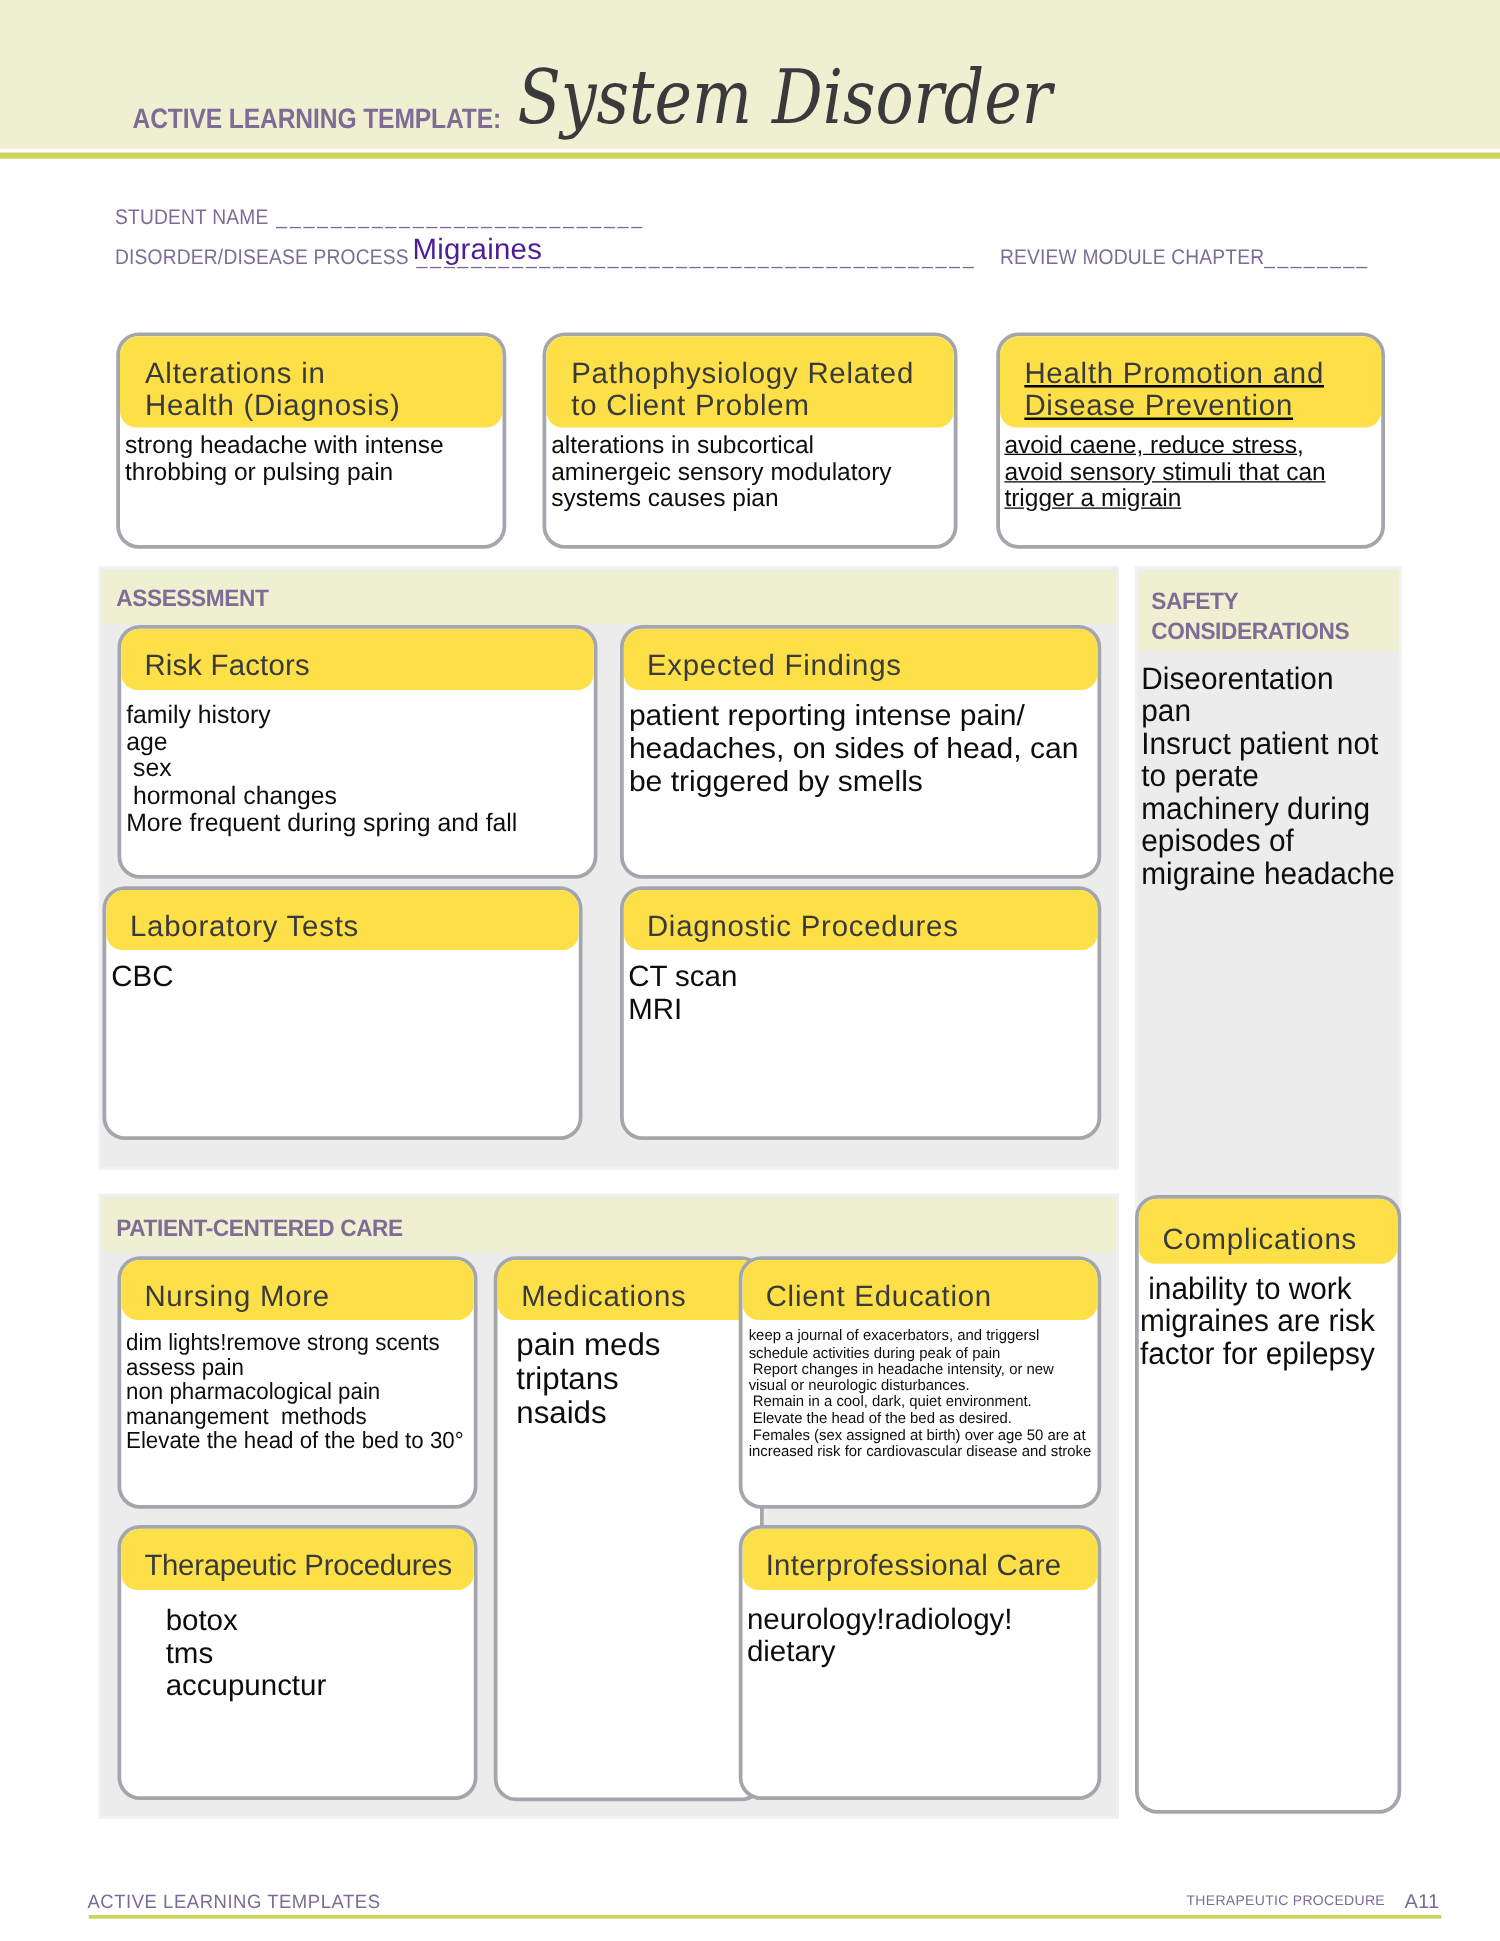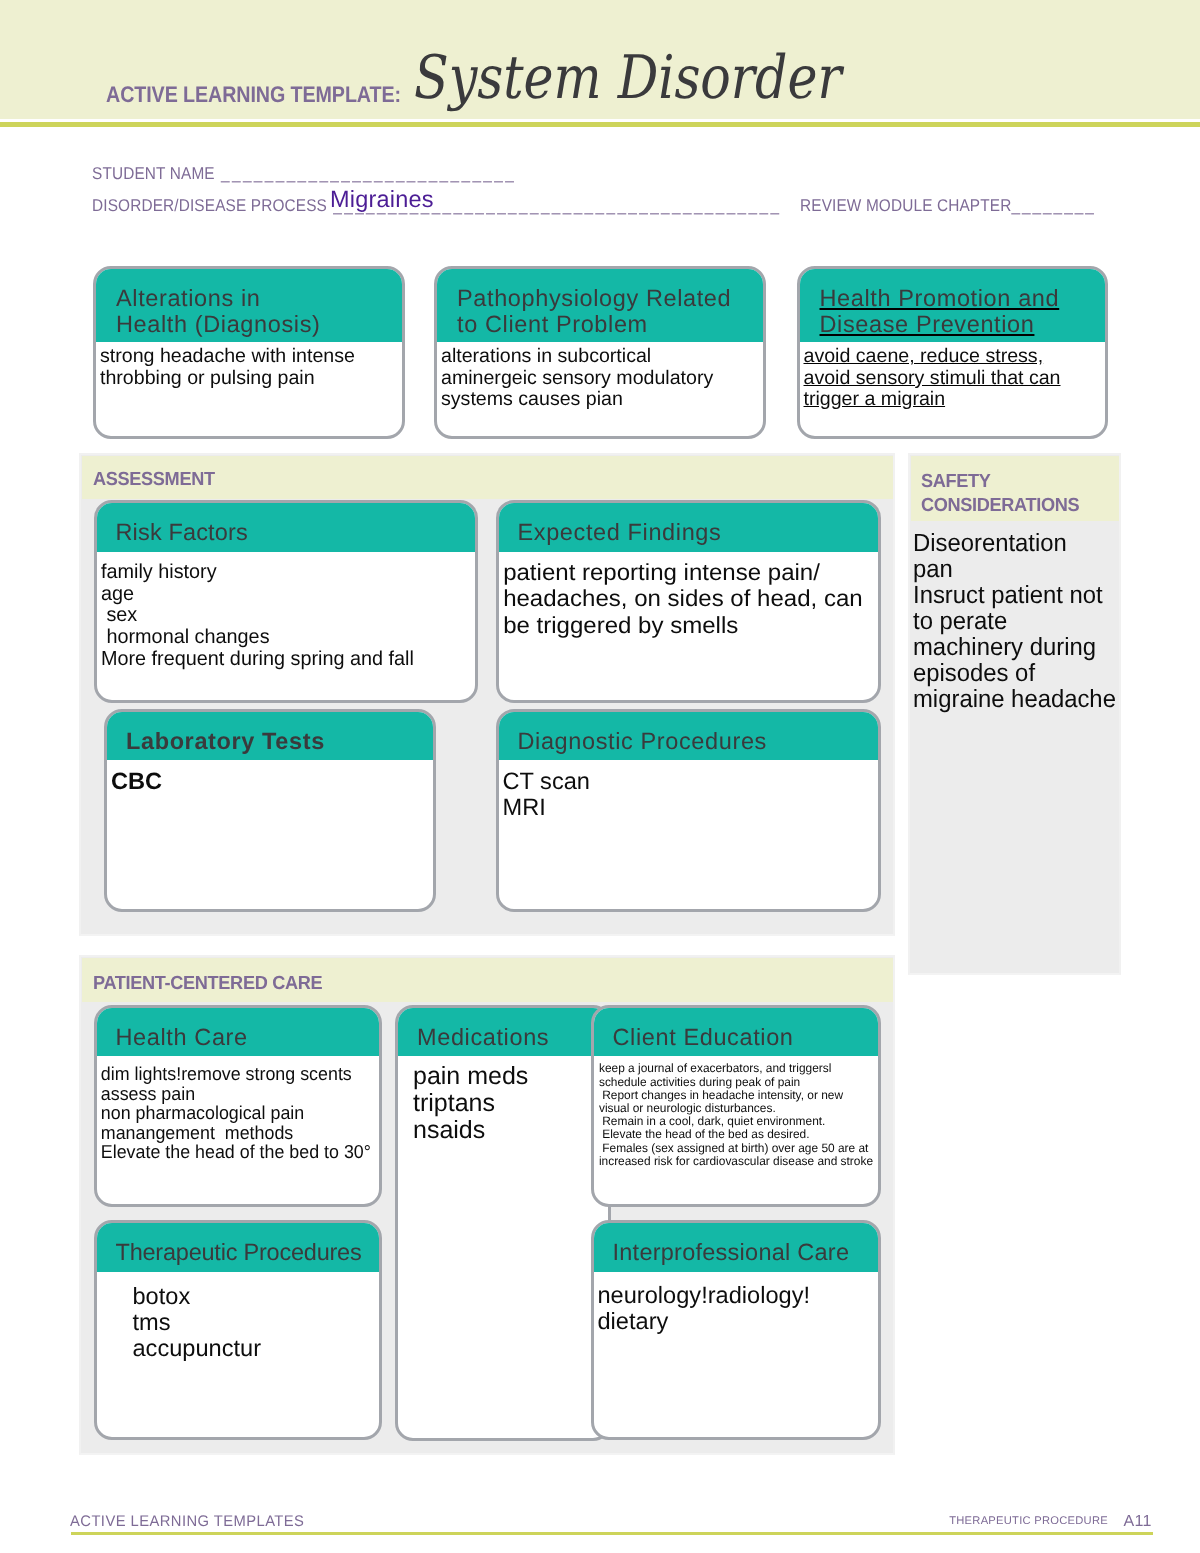--- a/index.html
+++ b/index.html
@@ -21,22 +21,22 @@
   .metarow{position:absolute;color:#7E6B96;font-size:17px;letter-spacing:.15px;white-space:nowrap;
       transform:scaleX(0.905);transform-origin:left top;}
   .rule{letter-spacing:2.62px;padding-left:7px;display:inline-block;
       position:relative;top:-0.5px;}
   .rule-tight{padding-left:0;letter-spacing:2.2px;}
   .hand{position:absolute;color:#4c1d95;font-size:23.5px;letter-spacing:.2px;}
 
   
   .card{position:absolute;border:3px solid #A3A6AC;border-radius:18px;background:#fff;
         box-sizing:border-box;overflow:hidden;}
-  .chead{background:#14b8a6;box-sizing:border-box;width:100%;color:#3A3A3C;white-space:pre-line;
-      letter-spacing:0.62px;}
+  .chead{background:#fde047;box-sizing:border-box;width:100%;color:#3A3A3C;white-space:pre-line;
+      letter-spacing:0.62px;border-radius:13px;}
   .cbody{box-sizing:border-box;color:#0D0D0D;white-space:pre;}
 
   
   .panel{position:absolute;background:#ECECEC;box-sizing:border-box;
       border:2px solid #F1F1F1;border-bottom-color:#F3F3F3;}
   .panel-band{position:absolute;background:#EEF0D1;box-sizing:border-box;}
   .panel-label{position:absolute;color:#7E6B96;font-weight:bold;letter-spacing:0px;
       white-space:pre-line;line-height:1.28;transform:scaleX(0.955);transform-origin:left top;letter-spacing:-0.35px;}
 
   
@@ -122,21 +122,21 @@
  sex
  hormonal changes
 More frequent during spring and fall</div>
     </div>
     <div class="card abox abox1" style="left:414.5px;top:45px;width:385px;height:203px;">
       <div class="chead abox-head">Expected Findings</div>
       <div class="cbody abox-body">patient reporting intense pain/
 headaches, on sides of head, can
 be triggered by smells</div>
     </div>
-    <div class="card abox abox2" style="left:23px;top:253.5px;width:332px;height:203px;font-weight:bold;">
+    <div class="card abox abox2" style="left:1px;top:253.5px;width:384px;height:203px;">
       <div class="chead abox-head">Laboratory Tests</div>
       <div class="cbody abox-body">CBC</div>
     </div>
     <div class="card abox abox3" style="left:414.5px;top:253.5px;width:385px;height:203px;">
       <div class="chead abox-head">Diagnostic Procedures</div>
       <div class="cbody abox-body">CT scan
 MRI</div>
     </div>
   </div>
 
@@ -150,21 +150,21 @@
 to perate
 machinery during
 episodes of
 migraine headache</div>
   </div>
 
   <div class="panel" style="left:79px;top:955px;width:816px;height:499.5px;">
     <div class="panel-band" style="left:1px;top:1px;width:811px;height:44px;"></div>
     <div class="panel-label" style="left:12px;top:15px;font-size:19px;">PATIENT-CENTERED CARE</div>
     <div class="card pbox pbox0" style="left:12.5px;top:47.5px;width:288px;height:202px;">
-      <div class="chead pbox-head">Health Care</div>
+      <div class="chead pbox-head">Nursing More</div>
       <div class="cbody pbox-body">dim lights!remove strong scents
 assess pain
 non pharmacological pain
 manangement  methods
 Elevate the head of the bed to 30°</div>
     </div>
     <div class="card pbox pbox1" style="left:314px;top:47.5px;width:216px;height:436px;">
       <div class="chead pbox-head">Medications</div>
       <div class="cbody pbox-body">pain meds
 triptans
@@ -187,18 +187,24 @@
 tms
 accupunctur</div>
     </div>
     <div class="card pbox pbox4" style="left:509.5px;top:263.3px;width:290.5px;height:219.6px;">
       <div class="chead pbox-head">Interprofessional Care</div>
       <div class="cbody pbox-body">neurology!radiology!
 dietary</div>
     </div>
   </div>
 
+  <div class="card" id="complications" style="left:908px;top:955.8px;width:213px;height:495px;">
+    <div class="chead comp-head">Complications</div>
+    <div class="cbody comp-body"> inability to work
+migraines are risk
+factor for epilepsy</div>
+  </div>
 
   <div class="ftr-rule"></div>
   <div class="ftr-left">ACTIVE LEARNING TEMPLATES</div>
   <div class="ftr-right">THERAPEUTIC PROCEDURE</div>
   <div class="ftr-page">A11</div>
 </div>
 
 </body></html>

